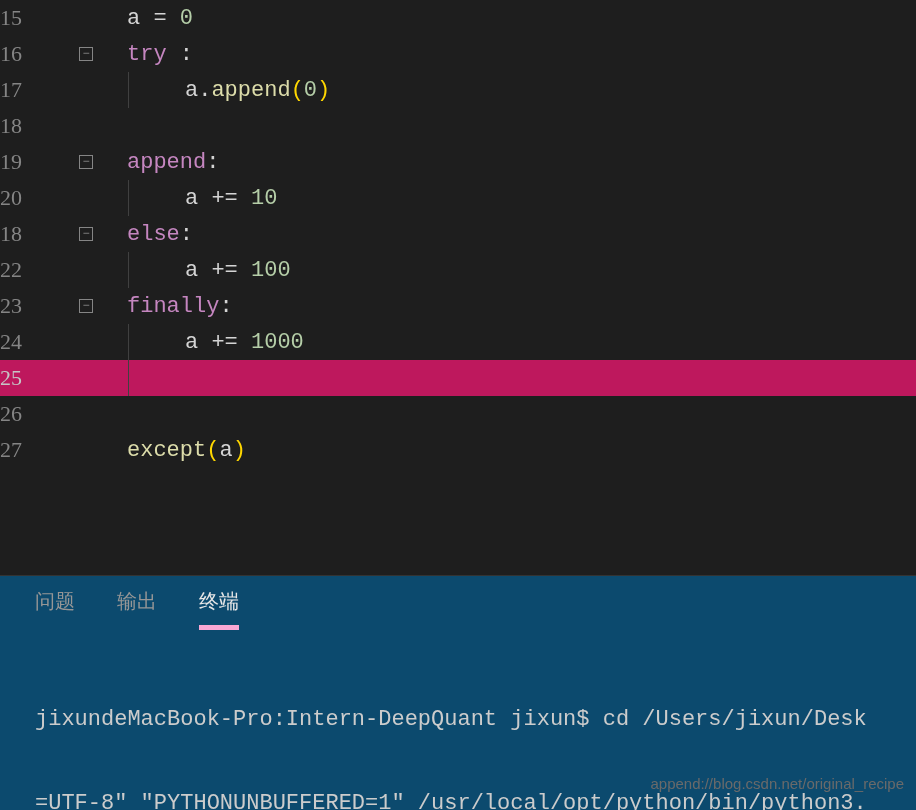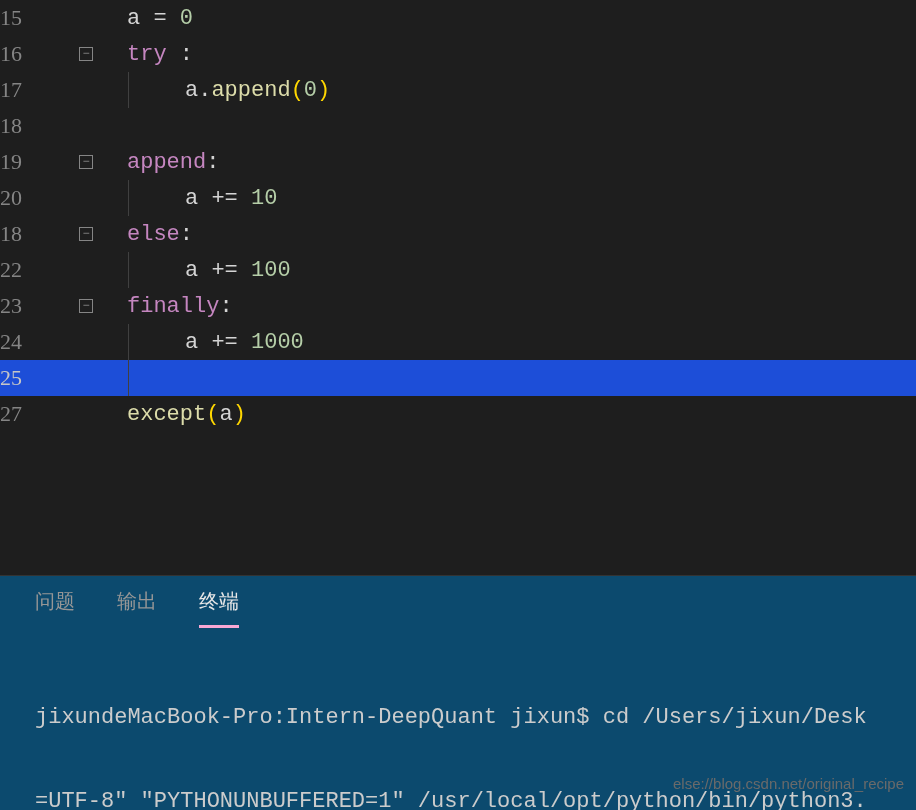--- a/index.html
+++ b/index.html
@@ -59,21 +59,21 @@
       top: 0;
       bottom: 0;
       border-left: 1px solid #404040;
     }
     .code-content {
       padding-left: 30px;
       white-space: pre;
       display: flex;
     }
     .highlighted-line {
-      background: #1d4ed8;
+      background: #be185d;
     }
     .highlighted-line .line-number {
       color: #c6c6c6;
     }
     
     
     .kw-control { color: #c586c0; font-family: Liberation Mono, monospace; }
     .kw-num { color: #b5cea8; }
     .kw-var { color: #d4d4d4; }
     .kw-op { color: #d4d4d4; }
@@ -93,21 +93,21 @@
       font-family: -apple-system, "PingFang SC", "Microsoft YaHei", sans-serif;
       font-size: 20px;
     }
     .panel-tab {
       color: #969696;
       padding-bottom: 10px;
       cursor: pointer;
     }
     .panel-tab.active {
       color: #e7e7e7;
-      border-bottom: 3px solid #f9a8d4;
+      border-bottom: 5px solid #f9a8d4;
     }
     .terminal-output {
       padding: 20px 35px 0 35px;
       color: #cccccc;
       font-size: 22px;
       line-height: 28px;
       white-space: pre-wrap;
       word-break: break-all;
     }
     .watermark {
@@ -215,20 +215,25 @@
     </span>
   </div>
 
   <div class="code-line highlighted-line">
     <span class="indent-guide"></span>
     <span class="line-number">25</span>
     <span class="fold-region"></span>
     <span class="code-content"></span>
   </div>
 
+  <div class="code-line">
+    <span class="line-number">26</span>
+    <span class="fold-region"></span>
+    <span class="code-content"></span>
+  </div>
 
   <div class="code-line">
     <span class="line-number">27</span>
     <span class="fold-region"></span>
     <span class="code-content">
       <span class="kw-func">except</span><span class="kw-paren-yellow">(</span><span class="kw-var">a</span><span class="kw-paren-yellow">)</span>
     </span>
   </div>
 
   <div class="gap"></div>
@@ -243,13 +248,13 @@
   <div class="terminal-output">
     <div>jixundeMacBook-Pro:Intern-DeepQuant jixun$ cd /Users/jixun/Desk</div>
     <div>=UTF-8" "PYTHONUNBUFFERED=1" /usr/local/opt/python/bin/python3.</div>
     
     
     
     
   </div>
 </div>
 
-<div class="watermark">else://blog.csdn.net/original_recipe</div>
+<div class="watermark">append://blog.csdn.net/original_recipe</div>
 
 </body></html>

